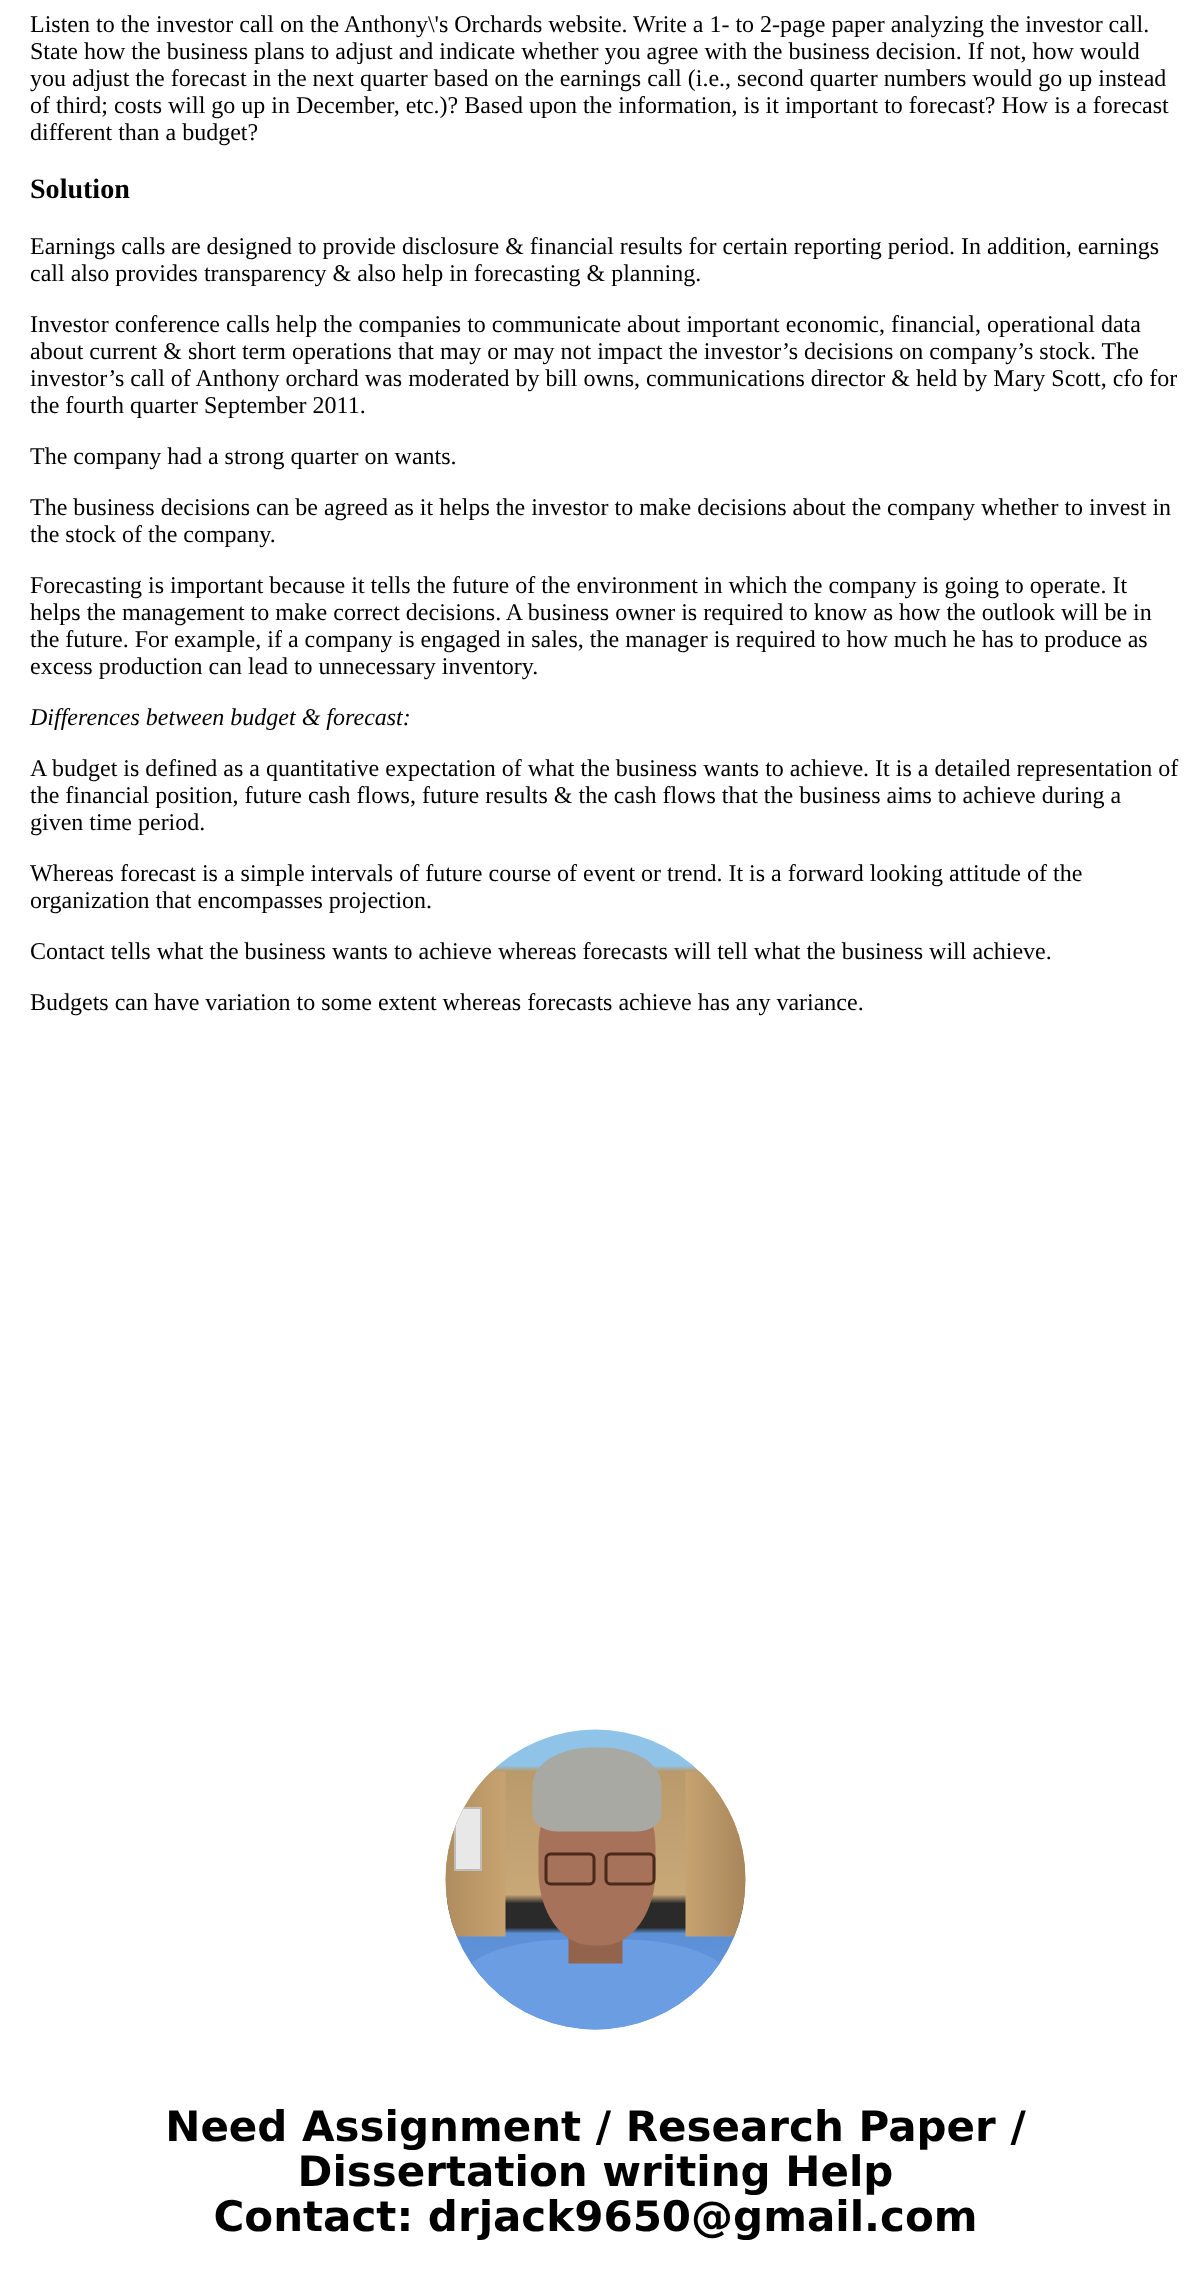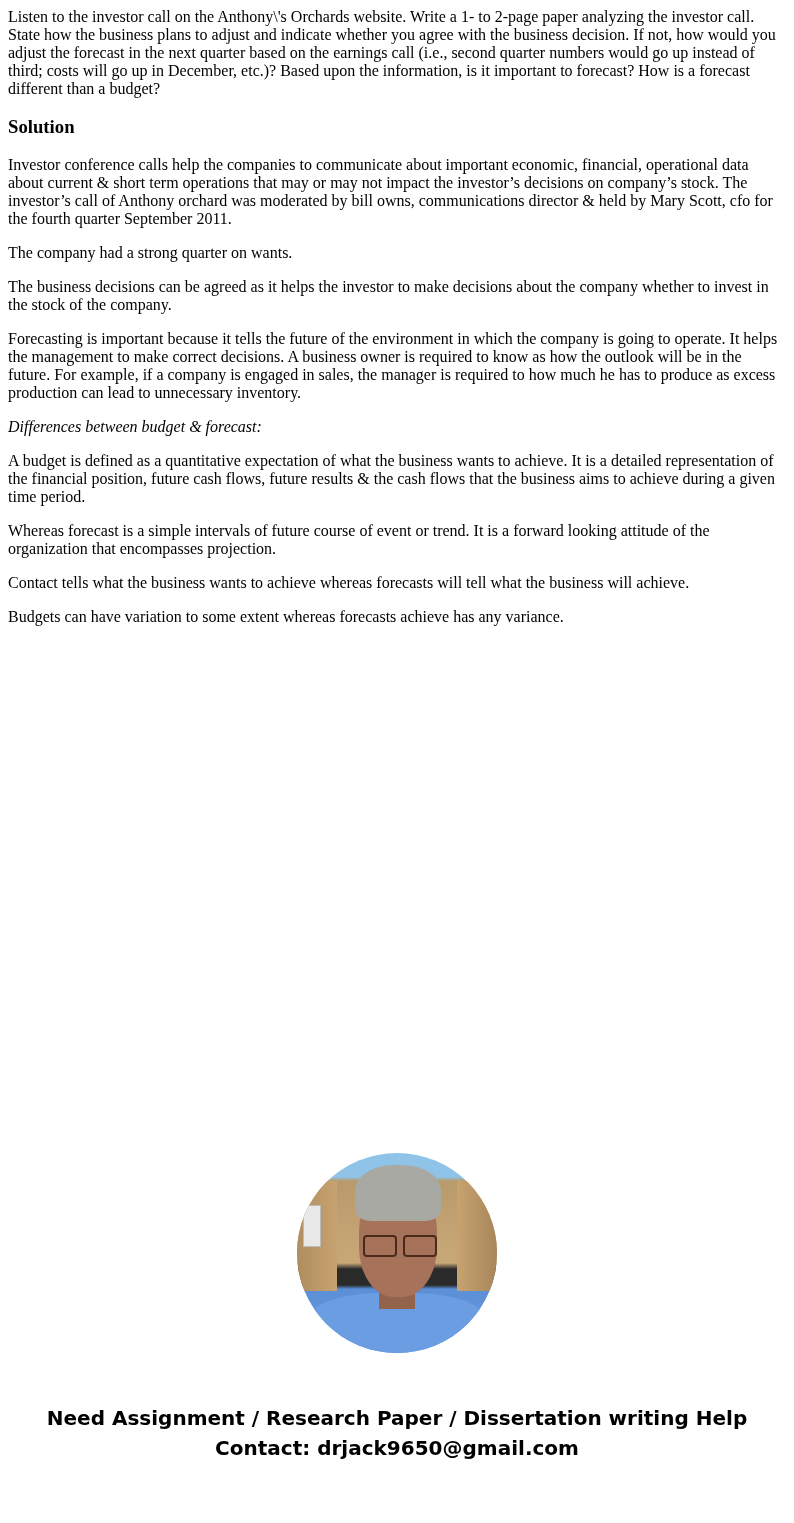--- a/index.html
+++ b/index.html
@@ -7,20 +7,21 @@
       width: 794px;
       min-height: 1523px;
       font-family: "Liberation Serif", "DejaVu Serif", serif;
       font-size: 16px;
       line-height: 18px;
       color: #000000;
       position: relative;
     }
     .content {
       padding: 8px 8px 0 8px;
+      margin-left: 12px;
     }
     .question {
       margin: 0;
     }
     h3.solution-heading {
       font-size: 18.72px;
       font-weight: bold;
       margin: 18px 0 18px 0;
       line-height: 22px;
       font-family: Liberation Serif, serif;
@@ -85,34 +86,35 @@
       background: #6a9de2;
     }
     .avatar .neck {
       position: absolute; left: 82px; top: 130px; width: 36px; height: 26px;
       background: #94634c;
     }
     .promo-text {
       margin-top: 50px;
       font-family: "DejaVu Sans", sans-serif;
       font-weight: bold;
-      font-size: 20px;
+      font-size: 28px;
       line-height: 30px;
       color: #000000;
       padding: 0 30px;
     }
   </style>
 </head>
 <body>
 
 <div class="content">
   <p class="question">Listen to the investor call on the Anthony\'s Orchards website. Write a 1- to 2-page paper analyzing the investor call. State how the business plans to adjust and indicate whether you agree with the business decision. If not, how would you adjust the forecast in the next quarter based on the earnings call (i.e., second quarter numbers would go up instead of third; costs will go up in December, etc.)? Based upon the information, is it important to forecast? How is a forecast different than a budget?</p>
 
   <h3 class="solution-heading">Solution</h3>
 
+  <p>Earnings calls are designed to provide disclosure &amp; financial results for certain reporting period. In addition, earnings call also provides transparency &amp; also help in forecasting &amp; planning.</p>
   <p>Investor conference calls help the companies to communicate about important economic, financial, operational data about current &amp; short term operations that may or may not impact the investor’s decisions on company’s stock. The investor’s call of Anthony orchard was moderated by bill owns, communications director &amp; held by Mary Scott, cfo for the fourth quarter September 2011.</p>
   <p>The company had a strong quarter on wants.</p>
   <p>The business decisions can be agreed as it helps the investor to make decisions about the company whether to invest in the stock of the company.</p>
   <p>Forecasting is important because it tells the future of the environment in which the company is going to operate. It helps the management to make correct decisions. A business owner is required to know as how the outlook will be in the future. For example, if a company is engaged in sales, the manager is required to how much he has to produce as excess production can lead to unnecessary inventory.</p>
 
   <p class="subheading">Differences between budget &amp; forecast:</p>
 
   <p>A budget is defined as a quantitative expectation of what the business wants to achieve. It is a detailed representation of the financial position, future cash flows, future results &amp; the cash flows that the business aims to achieve during a given time period.</p>
   <p>Whereas forecast is a simple intervals of future course of event or trend. It is a forward looking attitude of the organization that encompasses projection.</p>
   <p>Contact tells what the business wants to achieve whereas forecasts will tell what the business will achieve.</p>

